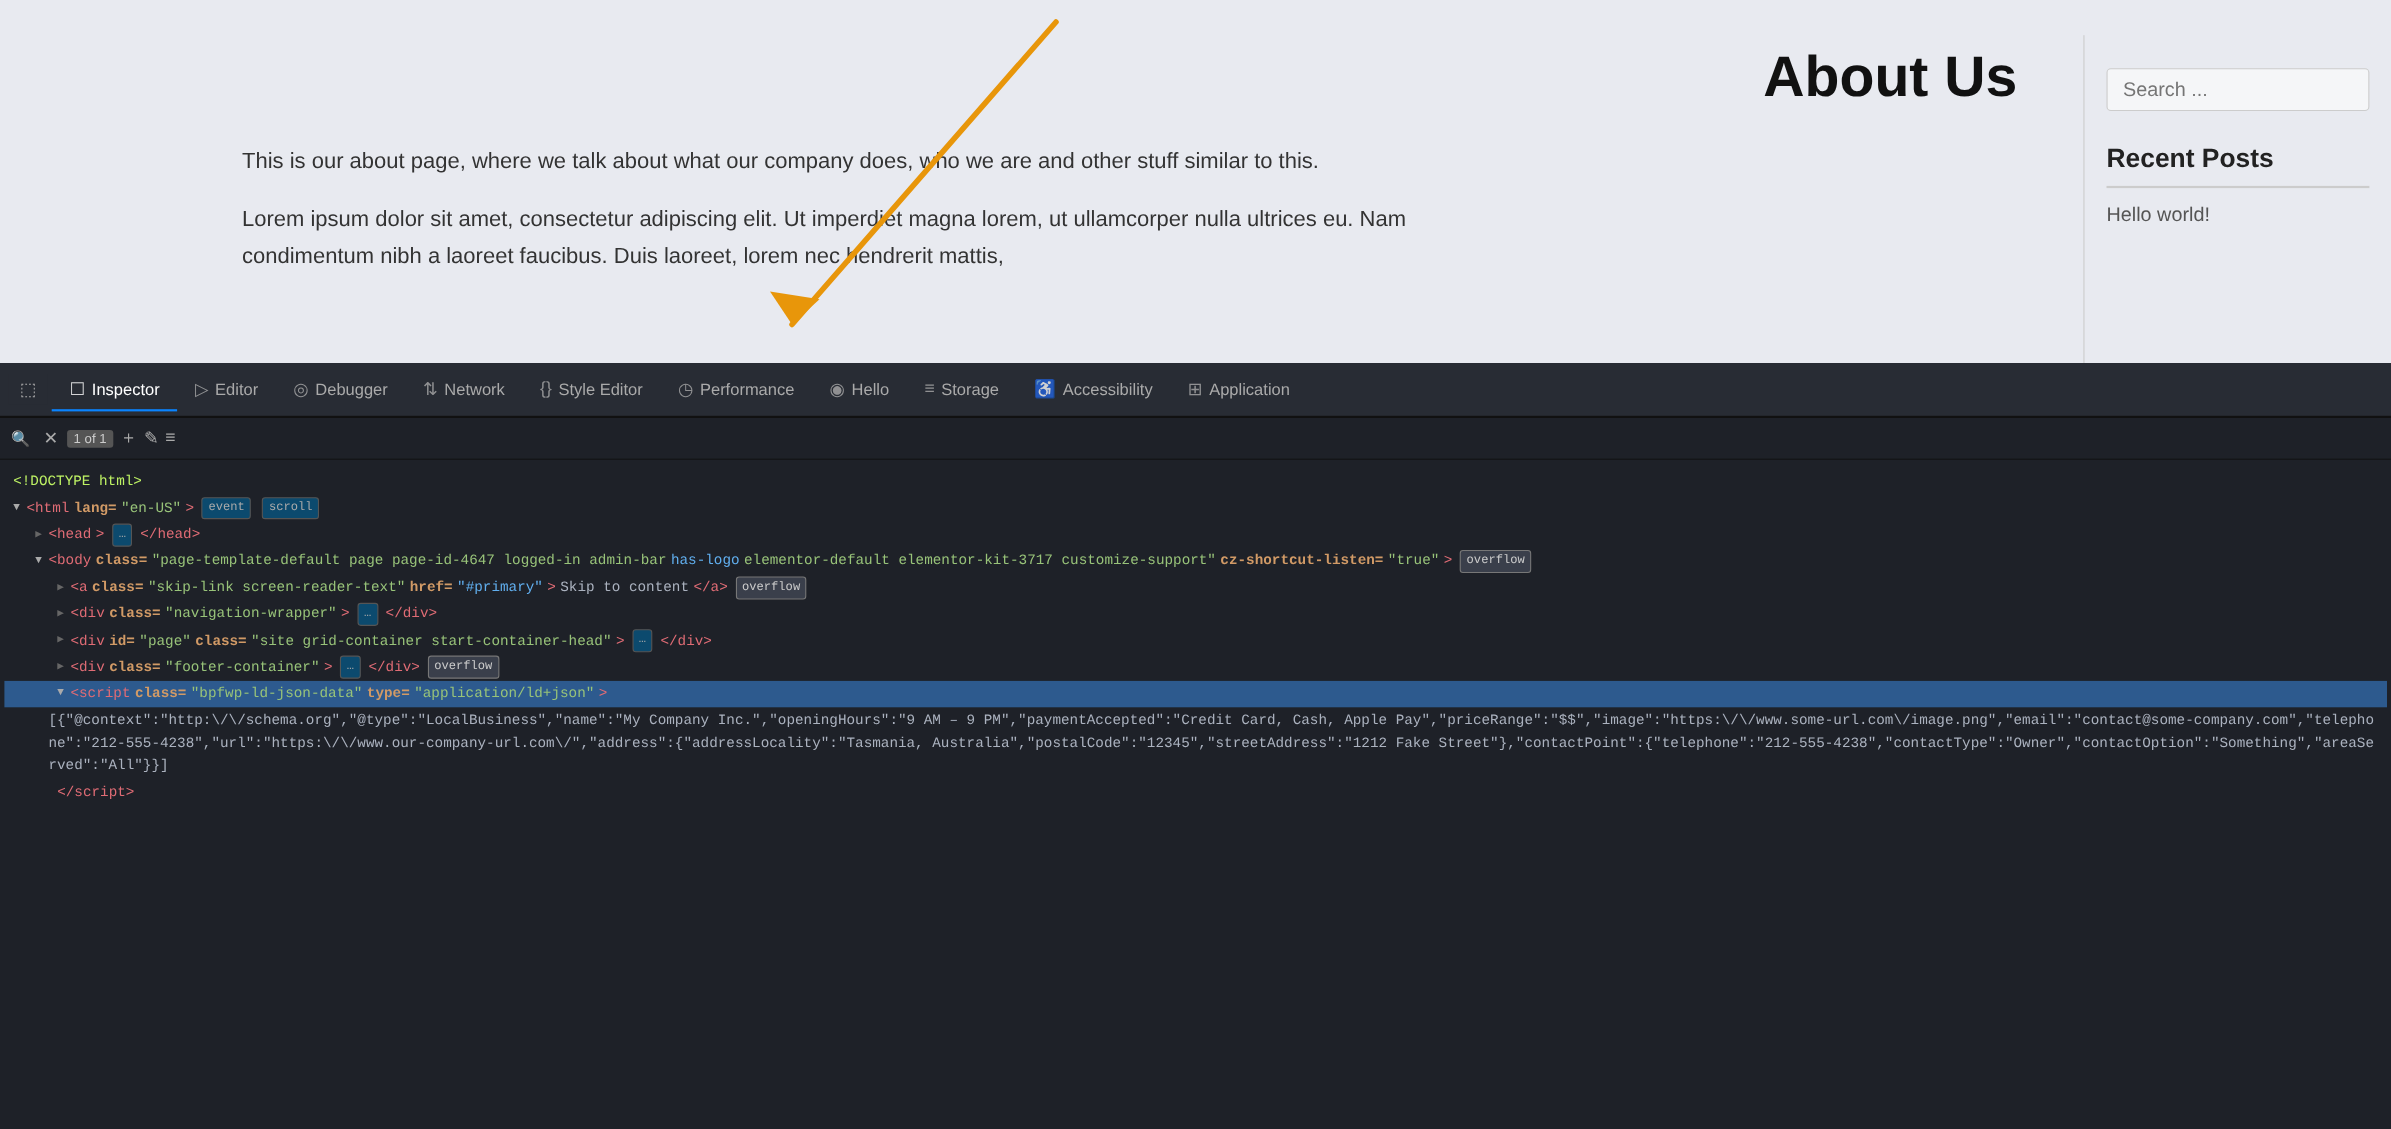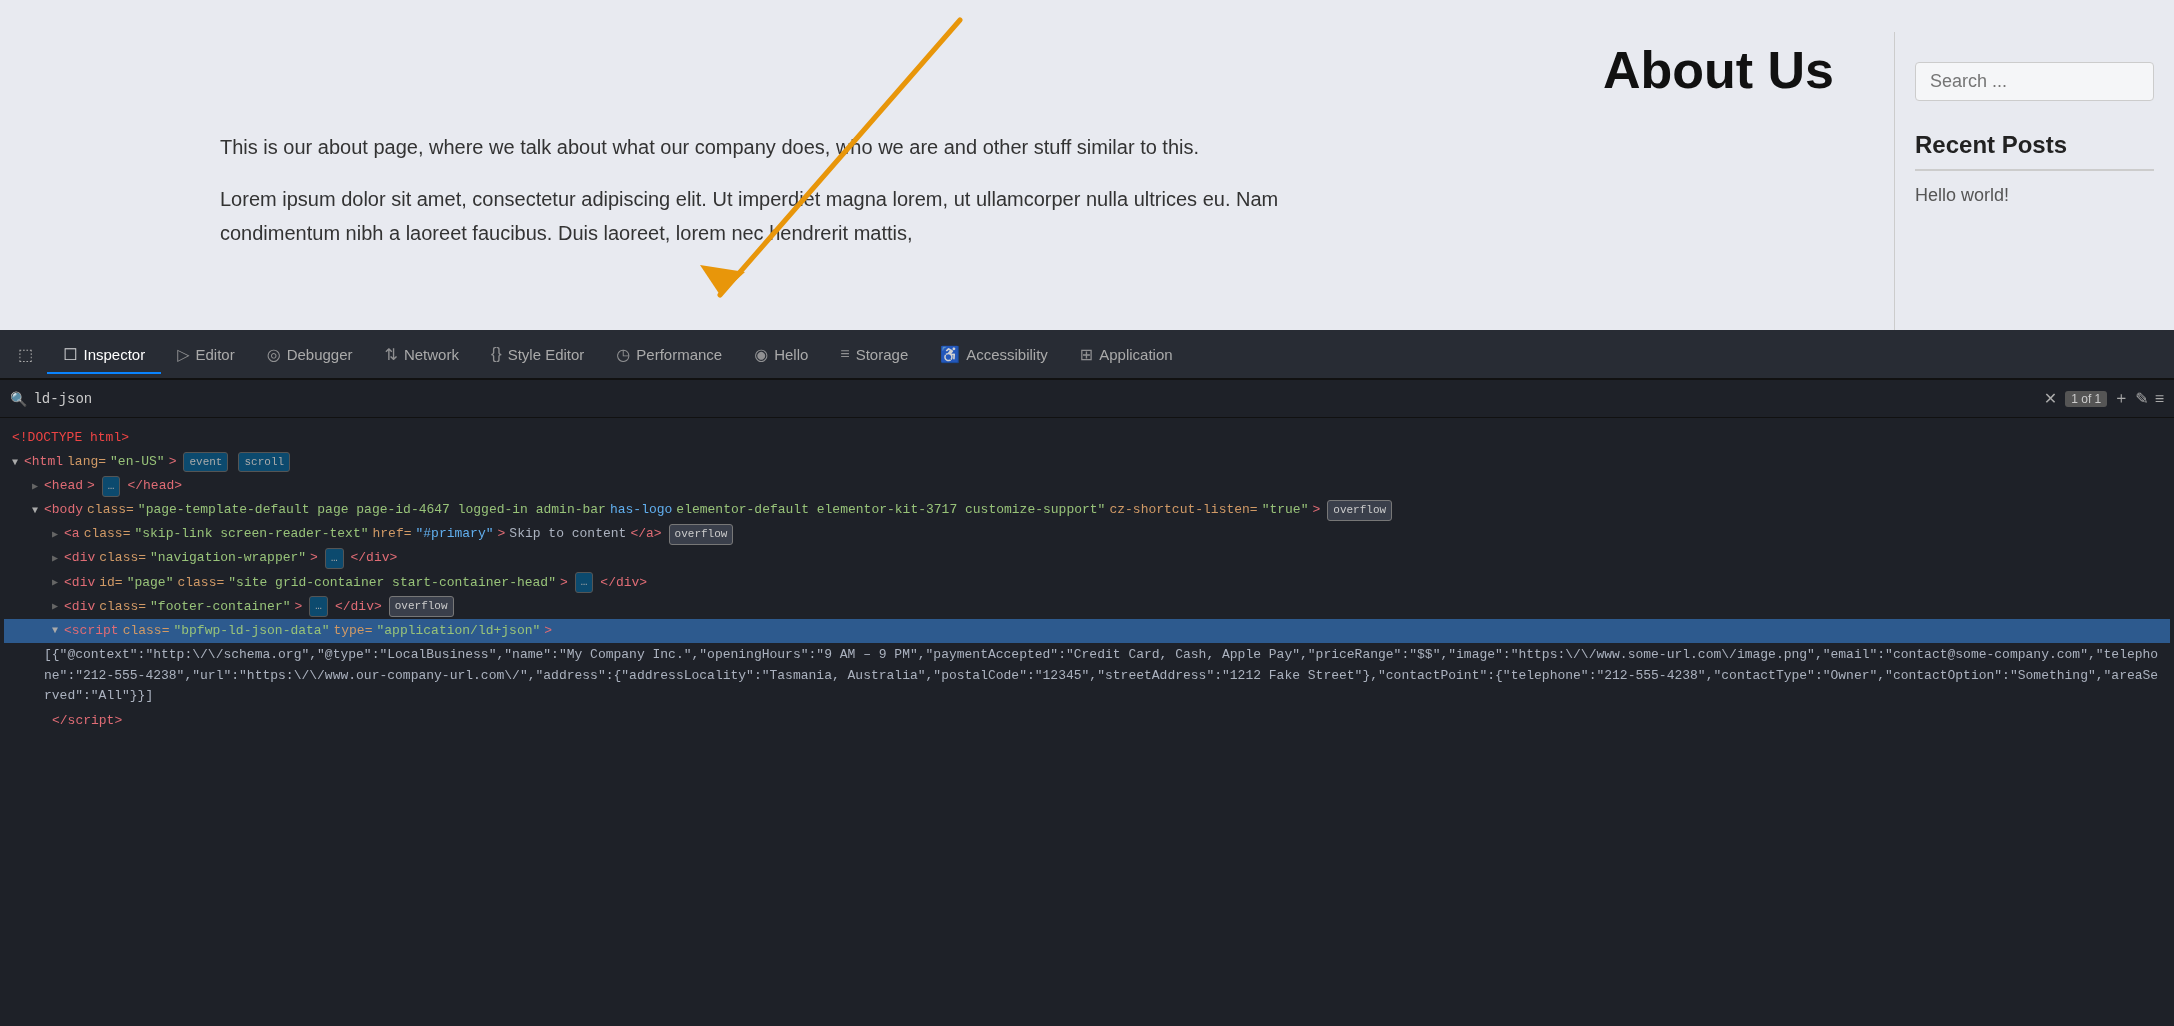--- a/index.html
+++ b/index.html
@@ -184,24 +184,24 @@
       display: flex;
       align-items: center;
       gap: 4px;
     }
 
     .html-line.highlighted {
       background: #2d5a8e;
     }
 
     .tag { color: #e06c75; }
-    .attr-name { color: #d19a66; }
+    .attr-name { color: #d19a66; font-weight: bold; }
     .attr-value { color: #98c379; }
     .attr-value-blue { color: #61afef; }
-    .comment { color: #ef4444; }
+    .comment { color: #bef264; }
     .text-content { color: #abb2bf; }
     .badge {
       background: #0c4a6e;
       border: 1px solid #555;
       border-radius: 3px;
       color: #aaa;
       font-size: 11px;
       padding: 0 5px;
       margin: 0 3px;
       cursor: pointer;
@@ -307,21 +307,20 @@
       <span>Accessibility</span>
     </div>
     <div class="devtools-tab">
       <span class="tab-icon">⊞</span>
       <span>Application</span>
     </div>
   </div>
 
   <div class="devtools-searchbar">
     <span style="color:#aaa;margin-right:6px;font-size:14px;">🔍</span>
-    <input class="devtools-search-input" type="text" value="ld-json" style="">
     <button class="search-icon-btn">✕</button>
     <span class="search-badge">1 of 1</span>
     <button class="search-icon-btn">＋</button>
     <button class="search-icon-btn">✎</button>
     <button class="search-icon-btn">≡</button>
   </div>
 
   <div class="html-panel">
 
     <div class="html-line">

